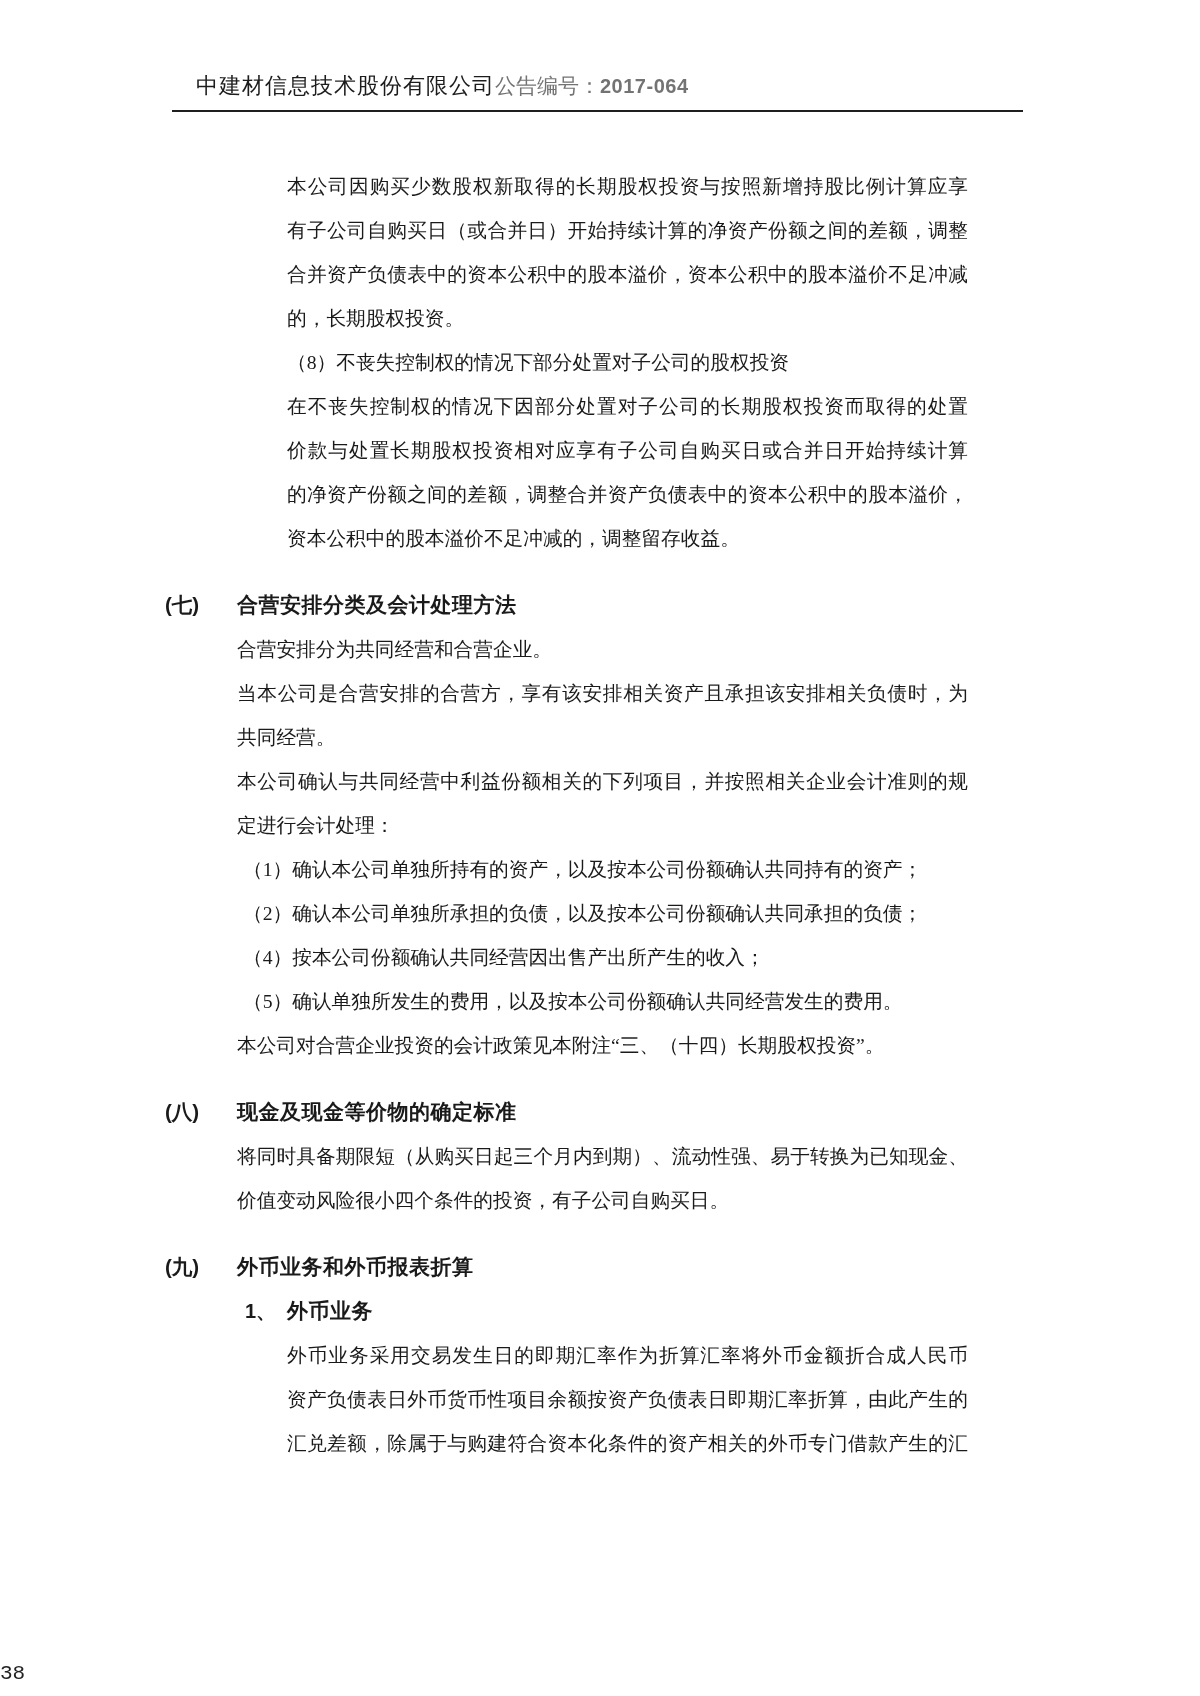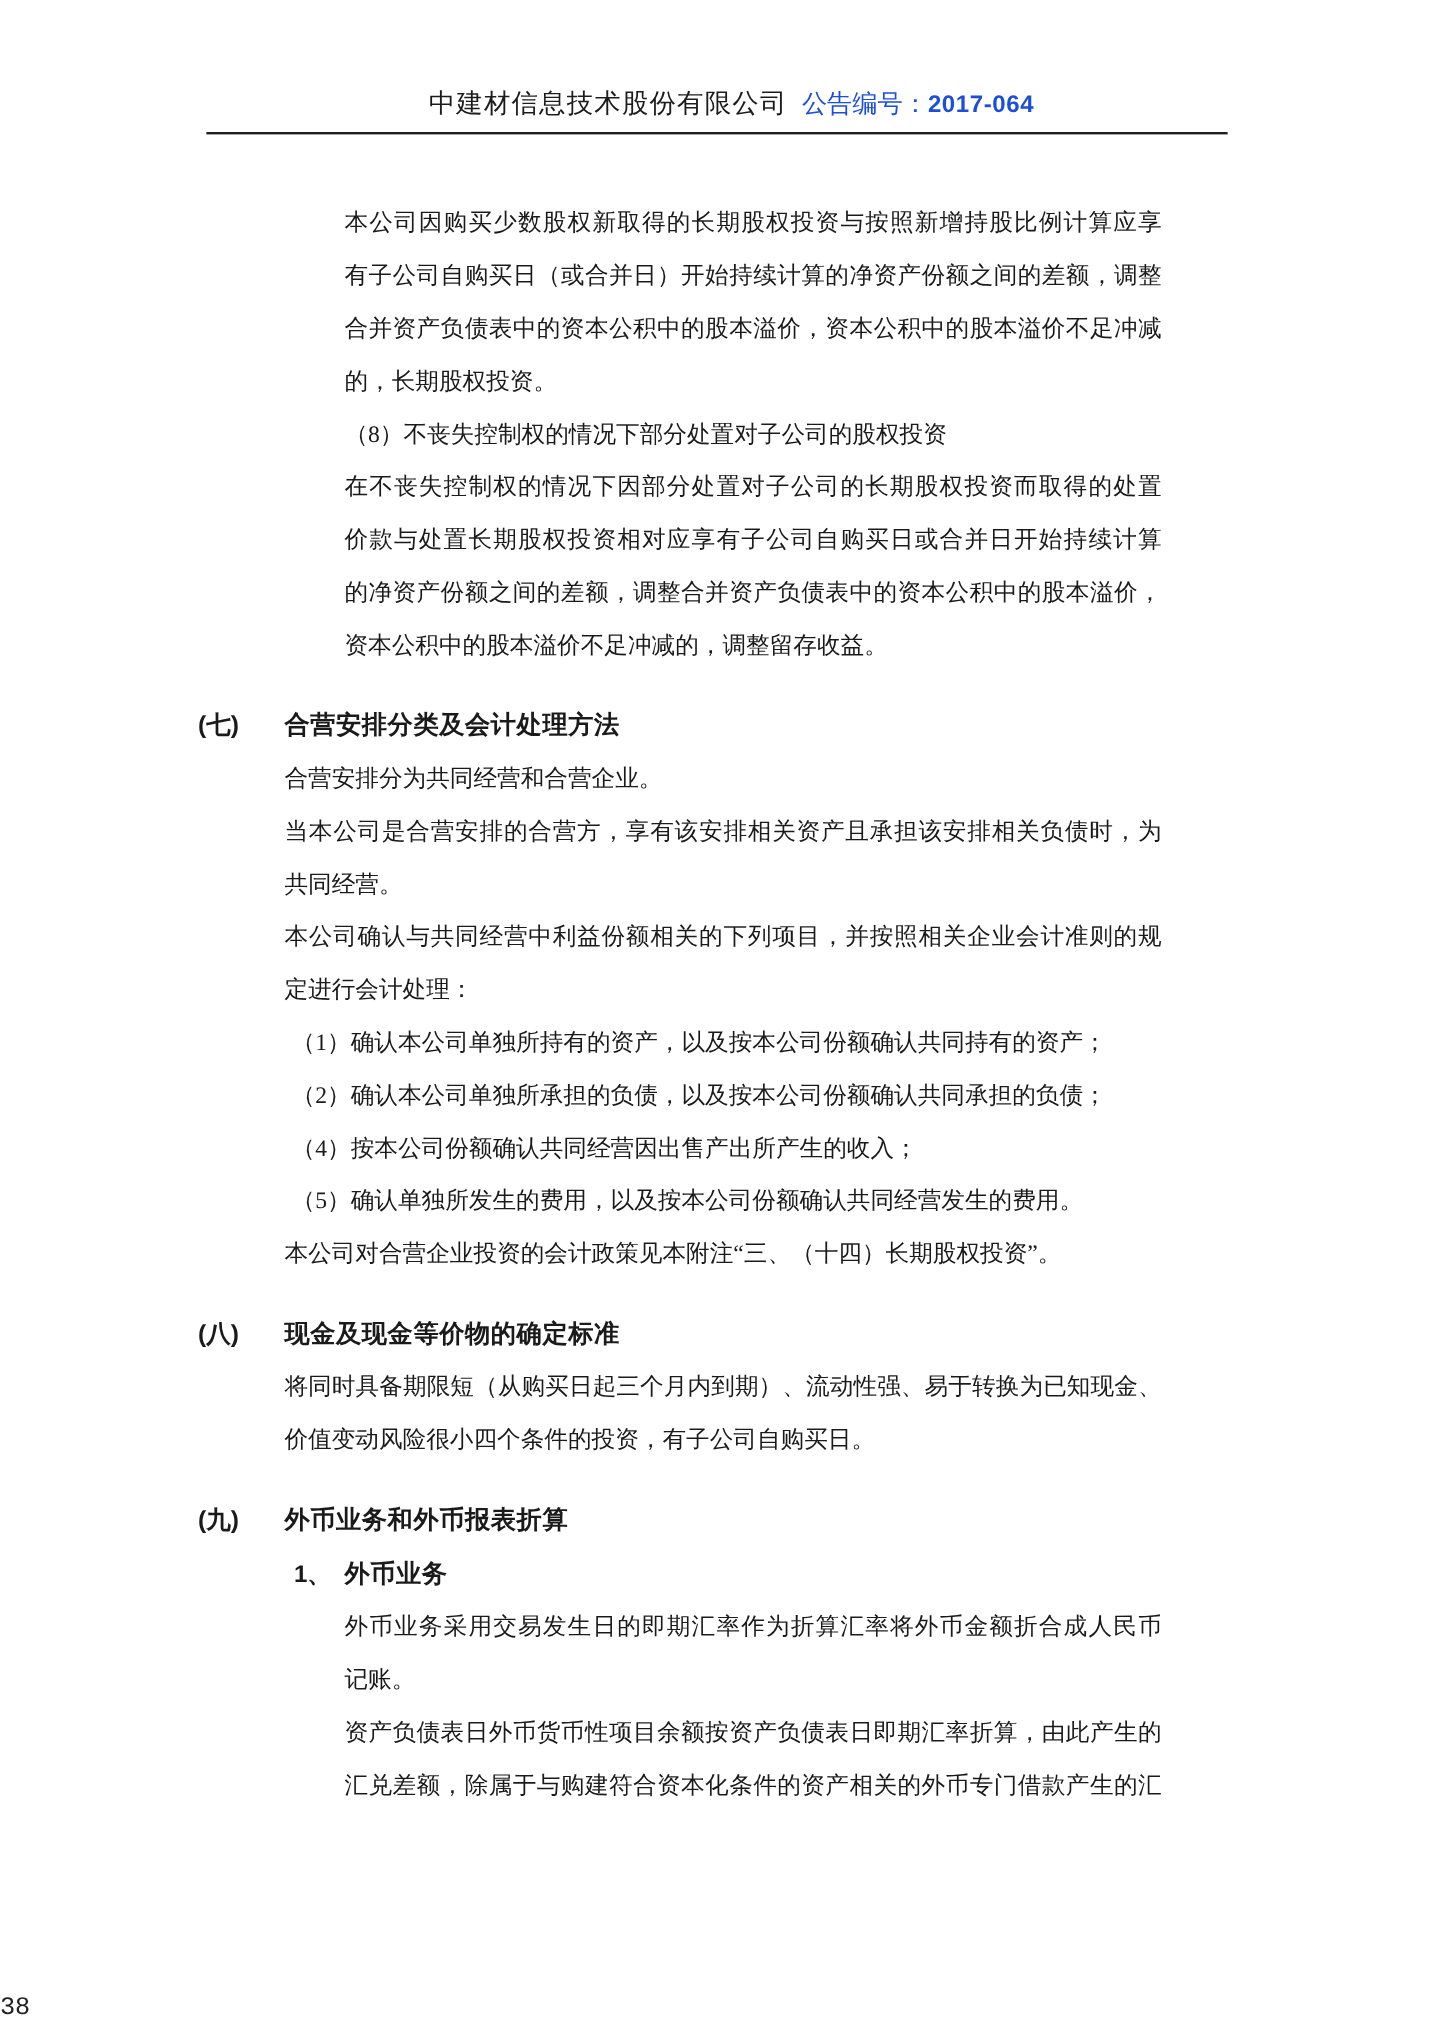--- a/index.html
+++ b/index.html
@@ -10,34 +10,33 @@
     margin: 0 auto;
     background: #ffffff;
     color: #1a1a1a;
     font-family: "Liberation Serif", serif;
     overflow: hidden;
   }
 
   
   .hdr {
     display: flex;
-    justify-content: center;
+    justify-content: flex-start;
     align-items: baseline;
     margin: 58px 177px 0 172px;
     padding-bottom: 9px;
     border-bottom: 2.5px solid #1f1f1f;
-    gap: 12px;
   }
   .hdr .company {
     margin-left: 24px;
     font-size: 22px;
     letter-spacing: 1px;
     color: #1c1c1c;
   }
-  .hdr .notice { font-size: 21px; color: #1d4ed8; margin-top: 14px; }
+  .hdr .notice { font-size: 21px; color: #737373; margin-top: 14px; }
   .hdr .notice .no {
     font-family: "Liberation Sans", sans-serif;
     font-weight: 600;
     font-size: 20px;
     letter-spacing: 0.5px;
   }
 
   
   .doc { font-size: 19.7px; line-height: 44px; }
 
@@ -165,21 +164,20 @@
       <div class="sec-head">
         <span class="sec-num">(九)</span>
         <h2 class="sec-title">外币业务和外币报表折算</h2>
       </div>
       <div class="sub-head">
         <span class="sub-num">1、</span>
         <h3 class="sub-title">外币业务</h3>
       </div>
       <div class="sub-body">
           <div class="line full">外币业务采用交易发生日的即期汇率作为折算汇率将外币金额折合成人民币</div>
-          <div class="line">记账。</div>
           <div class="line full">资产负债表日外币货币性项目余额按资产负债表日即期汇率折算，由此产生的</div>
           <div class="line full">汇兑差额，除属于与购建符合资本化条件的资产相关的外币专门借款产生的汇</div>
         </div>
     </section>
 
   </main>
 
   <footer class="ftr">
     <span>38</span>
   </footer>

